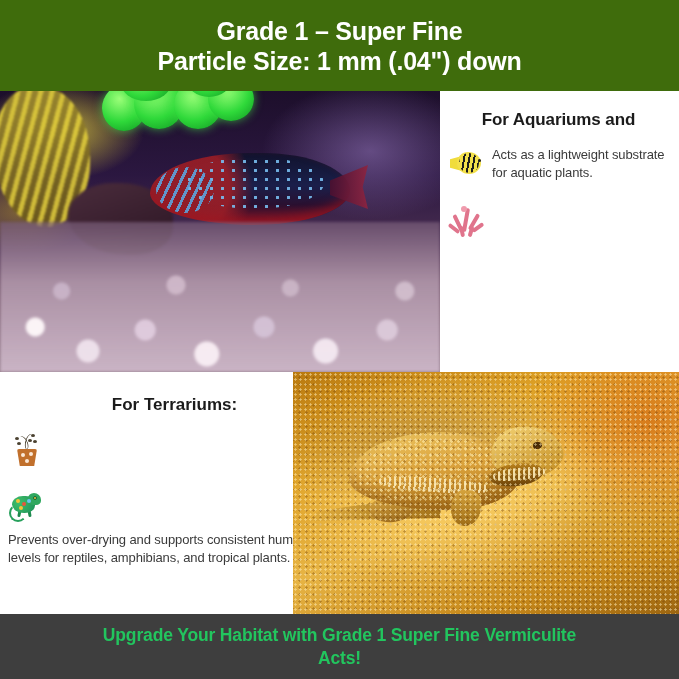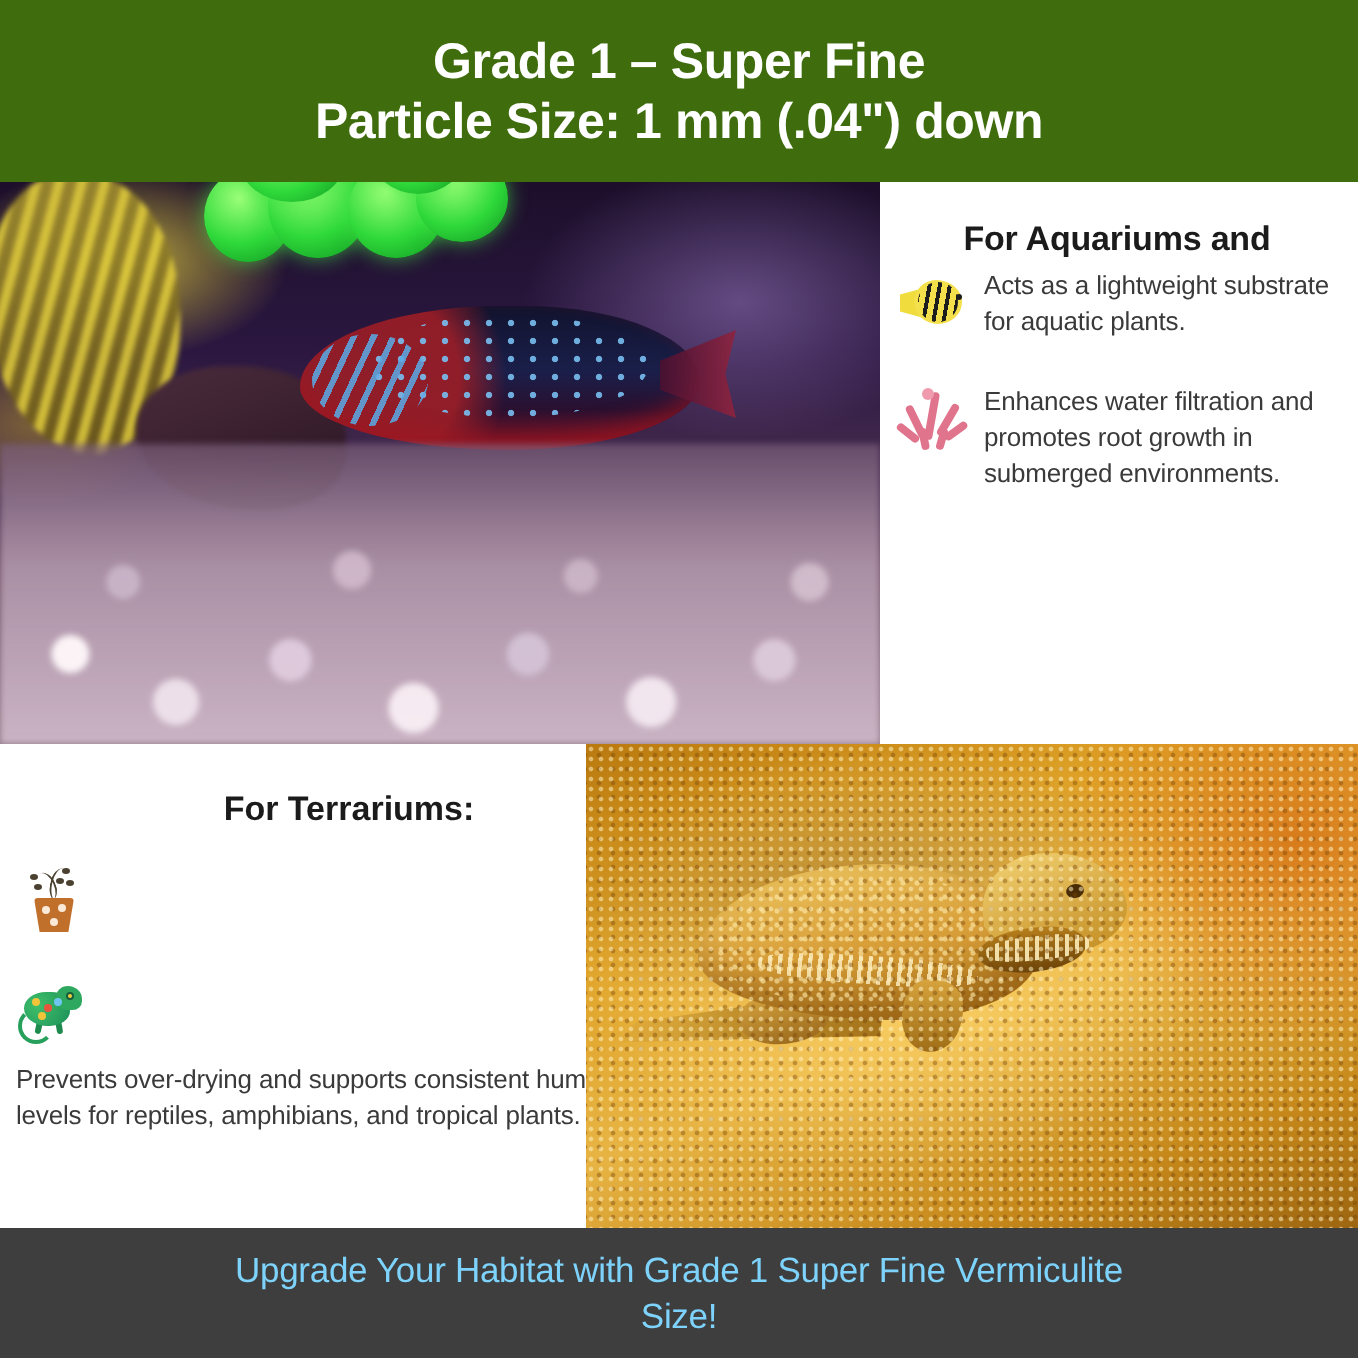--- a/index.html
+++ b/index.html
@@ -197,21 +197,21 @@
     width: 34px;
     height: 34px;
     position: relative;
   }
   .bullet-text {
     font-size: 13px;
     line-height: 18px;
     color: #3a3a3a;
     letter-spacing: -0.1px;
   }
-  .aq-bullet-1 { margin-top: 4px; }
+  .aq-bullet-1 { margin-top: 16px; }
   .aq-bullet-2 { margin-top: 22px; }
 
   
   .icon-fish .fin-tail {
     position: absolute; left: 0; top: 10px;
     width: 12px; height: 15px;
     background: #f0dc3c;
     clip-path: polygon(100% 0, 100% 100%, 0 78%, 0 22%);
   }
   .icon-fish .fishbody {
@@ -452,22 +452,22 @@
     width: 679px;
     height: 65px;
     background: #3e3e3e;
     display: flex;
     flex-direction: column;
     align-items: center;
     justify-content: center;
     box-sizing: border-box;
   }
   .footer-line {
-    color: #7dd3fc;
-    font-weight: normal;
+    color: #22c55e;
+    font-weight: bold;
     font-size: 17.5px;
     line-height: 23px;
     text-align: center;
     letter-spacing: -0.15px;
     white-space: nowrap;
   }
 </style>
 </head>
 <body>
 
@@ -518,21 +518,20 @@
       <div class="bullet-icon icon-coral">
         <span class="c1"></span>
           <span class="c2"></span>
           <span class="c3"></span>
         <span class="c4"></span>
           <span class="c5"></span>
           <span class="c6"></span>
         <span class="c7"></span>
           <span class="dot"></span>
       </div>
-      <div class="bullet-text">Enhances water filtration and promotes root growth in submerged environments.</div>
     </div>
   </div>
 
   <div class="panel-terrarium">
     <div class="terr-heading">For Terrariums:</div>
 
     <div class="bullet tr-bullet-1">
       <div class="bullet-icon icon-plant">
         <div class="stem s1"></div>
         <div class="stem s2"></div>
@@ -578,16 +577,16 @@
       <div class="head"></div>
       <div class="beard"></div>
       <div class="beard-spikes"></div>
       <div class="eye"></div>
     </div>
     <div class="lz-grain"></div>
   </div>
 
   <div class="footer-band">
     <div class="footer-line">Upgrade Your Habitat with Grade 1 Super Fine Vermiculite</div>
-    <div class="footer-line">Size!</div>
+    <div class="footer-line">Acts!</div>
   </div>
 
 </div>
 
 </body></html>

